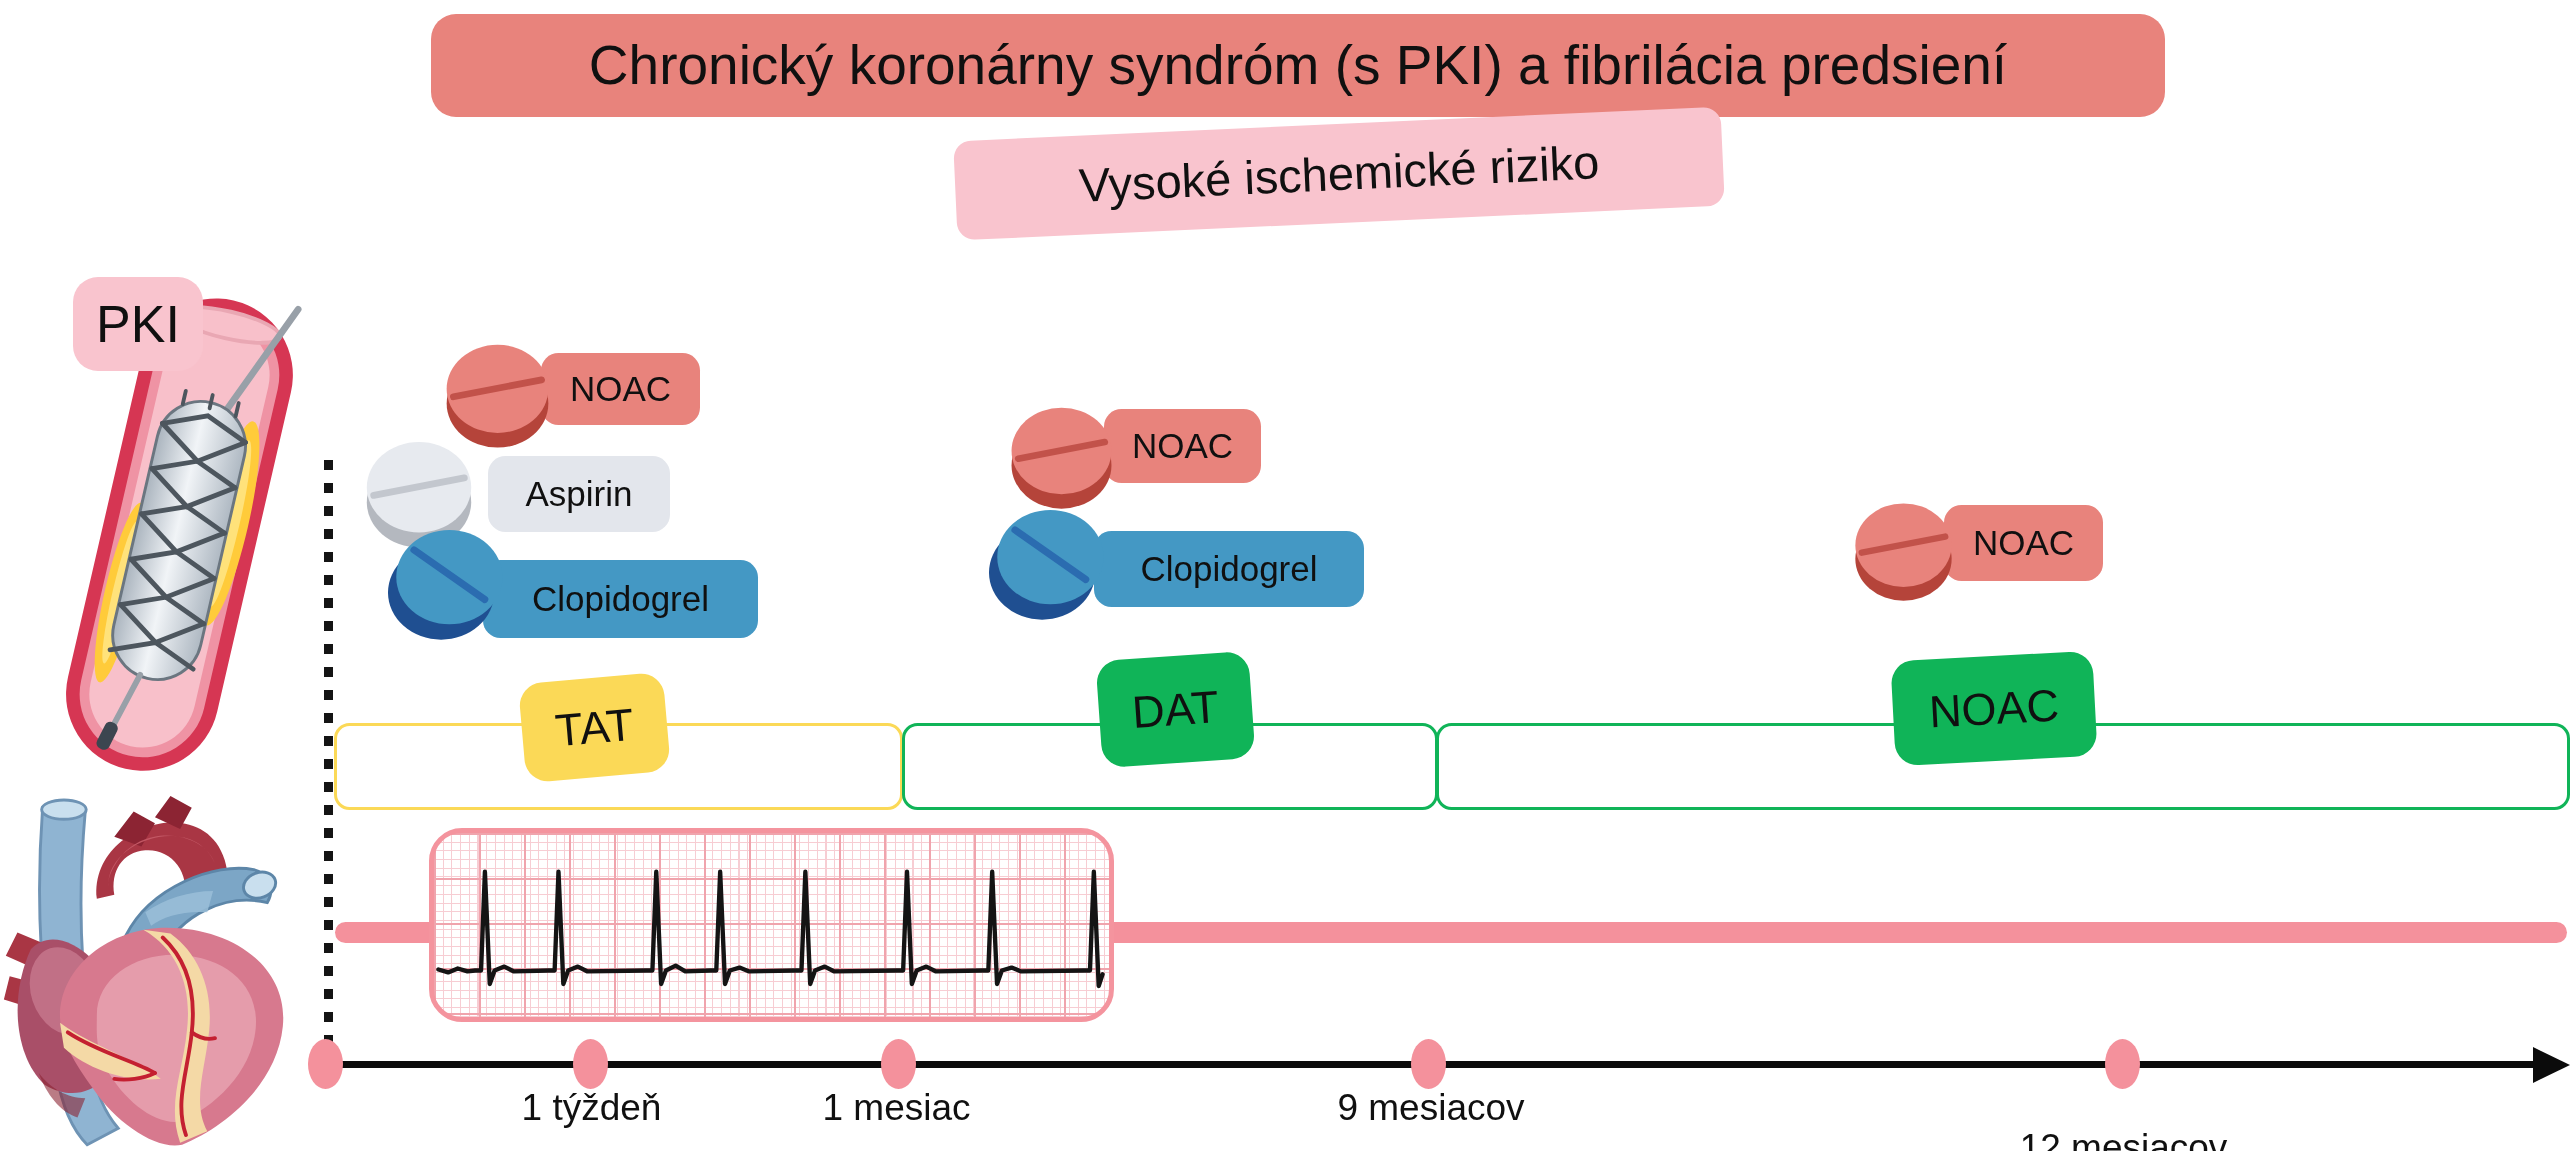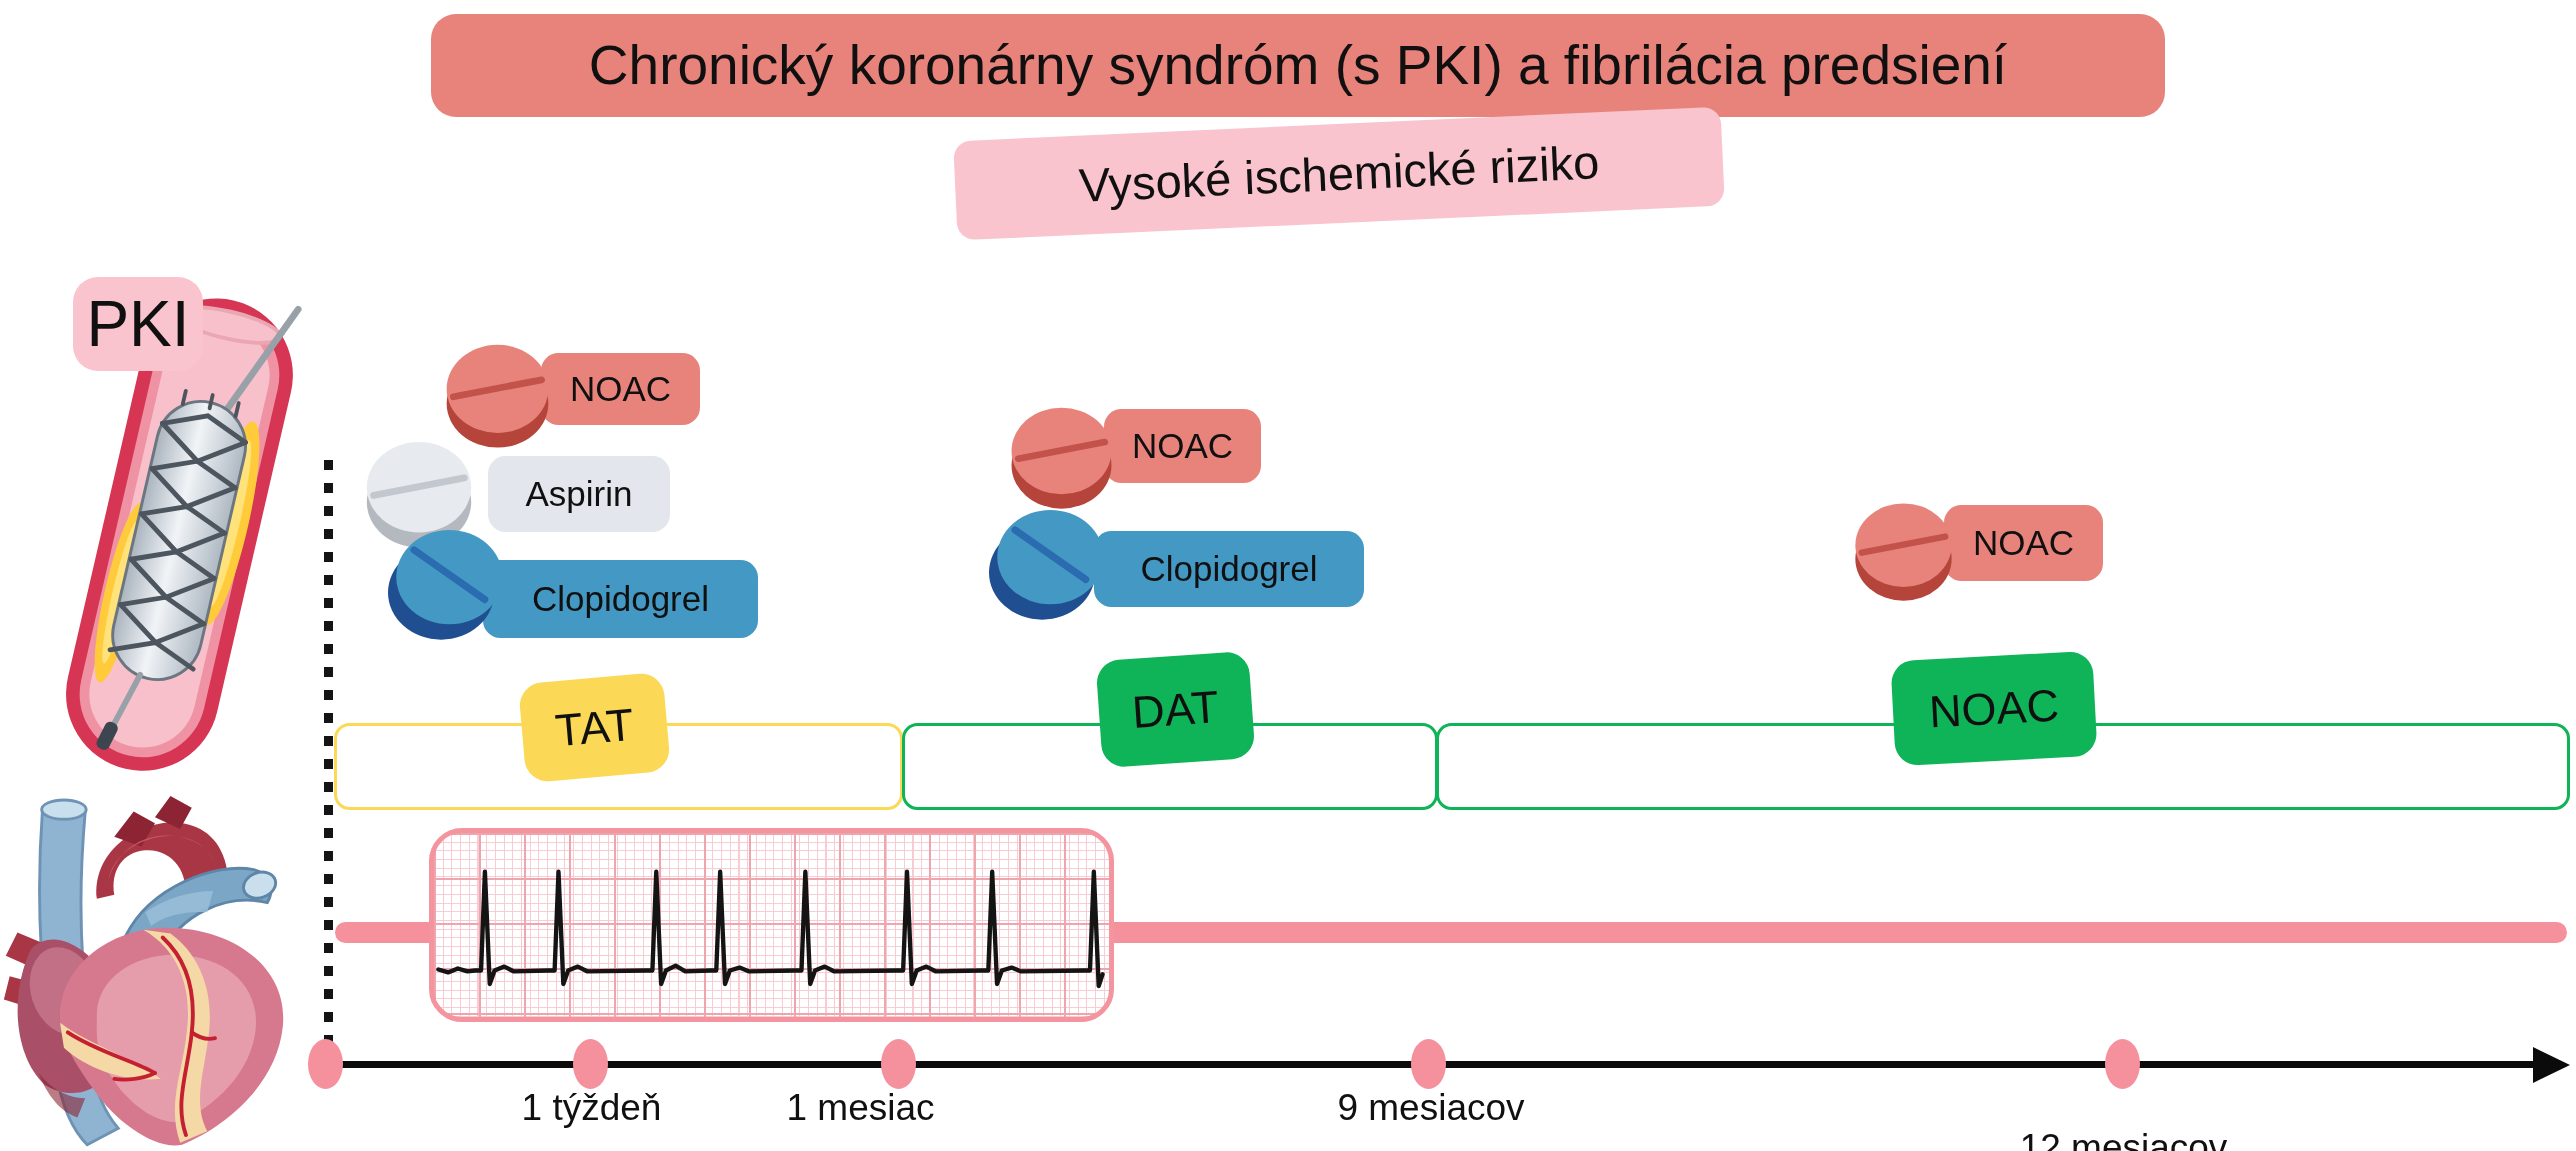--- a/index.html
+++ b/index.html
@@ -9,21 +9,21 @@
   .flexc{display:flex;align-items:center;justify-content:center;}
 
   
   .title-banner{left:431px;top:13.6px;width:1734px;height:103px;background:#e8837c;border-radius:25px;
                 font-size:55px;}
   .subtitle-banner{left:955px;top:124px;width:768px;height:99px;background:#f9c4ce;border-radius:17.5px;
                    transform:rotate(-2.6deg);font-size:47px;}
 
   
   .pki-badge{left:73px;top:277px;width:130px;height:94px;background:#f9c4ce;border-radius:25px;
-             font-size:64px;z-index:6;}
+             font-size:52px;z-index:6;}
   .stent-wrap{left:27px;top:283px;width:286px;height:504px;z-index:5;}
   .heart-wrap{left:0px;top:782px;width:308px;height:370px;z-index:5;}
 
   
   .dotted-line{left:324px;top:460px;width:8.7px;height:599px;
                background:repeating-linear-gradient(to bottom,#141414 0 9.7px,transparent 9.7px 23px);}
 
   
   .phase-box{height:81px;top:723px;border-radius:15.5px;background:transparent;}
   .box-tat{left:334px;width:563px;border:3.9px solid #fbd957;}
@@ -53,21 +53,21 @@
               repeating-linear-gradient(to right,#f7cdd3 0 1px,transparent 1px 8.7px);}
   .ecg-card svg{position:absolute;left:0;top:0;}
 
   
   .axis-line{left:326px;top:1061px;width:2213px;height:6.8px;background:#0b0b0b;z-index:2;}
   .axis-arrow{left:2533px;top:1047px;width:0;height:0;border-left:37px solid #0b0b0b;
               border-top:18.4px solid transparent;border-bottom:18.4px solid transparent;z-index:2;}
   .timeline-dot{width:35px;height:50px;border-radius:50%;background:#f4919c;top:1039px;z-index:3;}
   .dot-0{left:308px;} .dot-1{left:573px;} .dot-2{left:881px;} .dot-3{left:1411px;} .dot-4{left:2105px;}
   .tick-label{top:1084px;height:48px;font-size:37px;z-index:2;text-align:center;}
-  .tick-0{left:480px;width:223px;} .tick-1{left:749px;width:223px;}
+  .tick-0{left:480px;width:223px;} .tick-1{left:785px;width:223px;}
   .tick-2{left:1303px;width:256px;} .tick-3{left:1986px;width:275px;margin-top:40px;}
 </style>
 </head>
 <body>
 
 <div class="canvas">
 
   <svg width="0" height="0" style="position:absolute">
     <defs>
       <symbol id="pill-salmon" viewBox="0 0 100 100">

